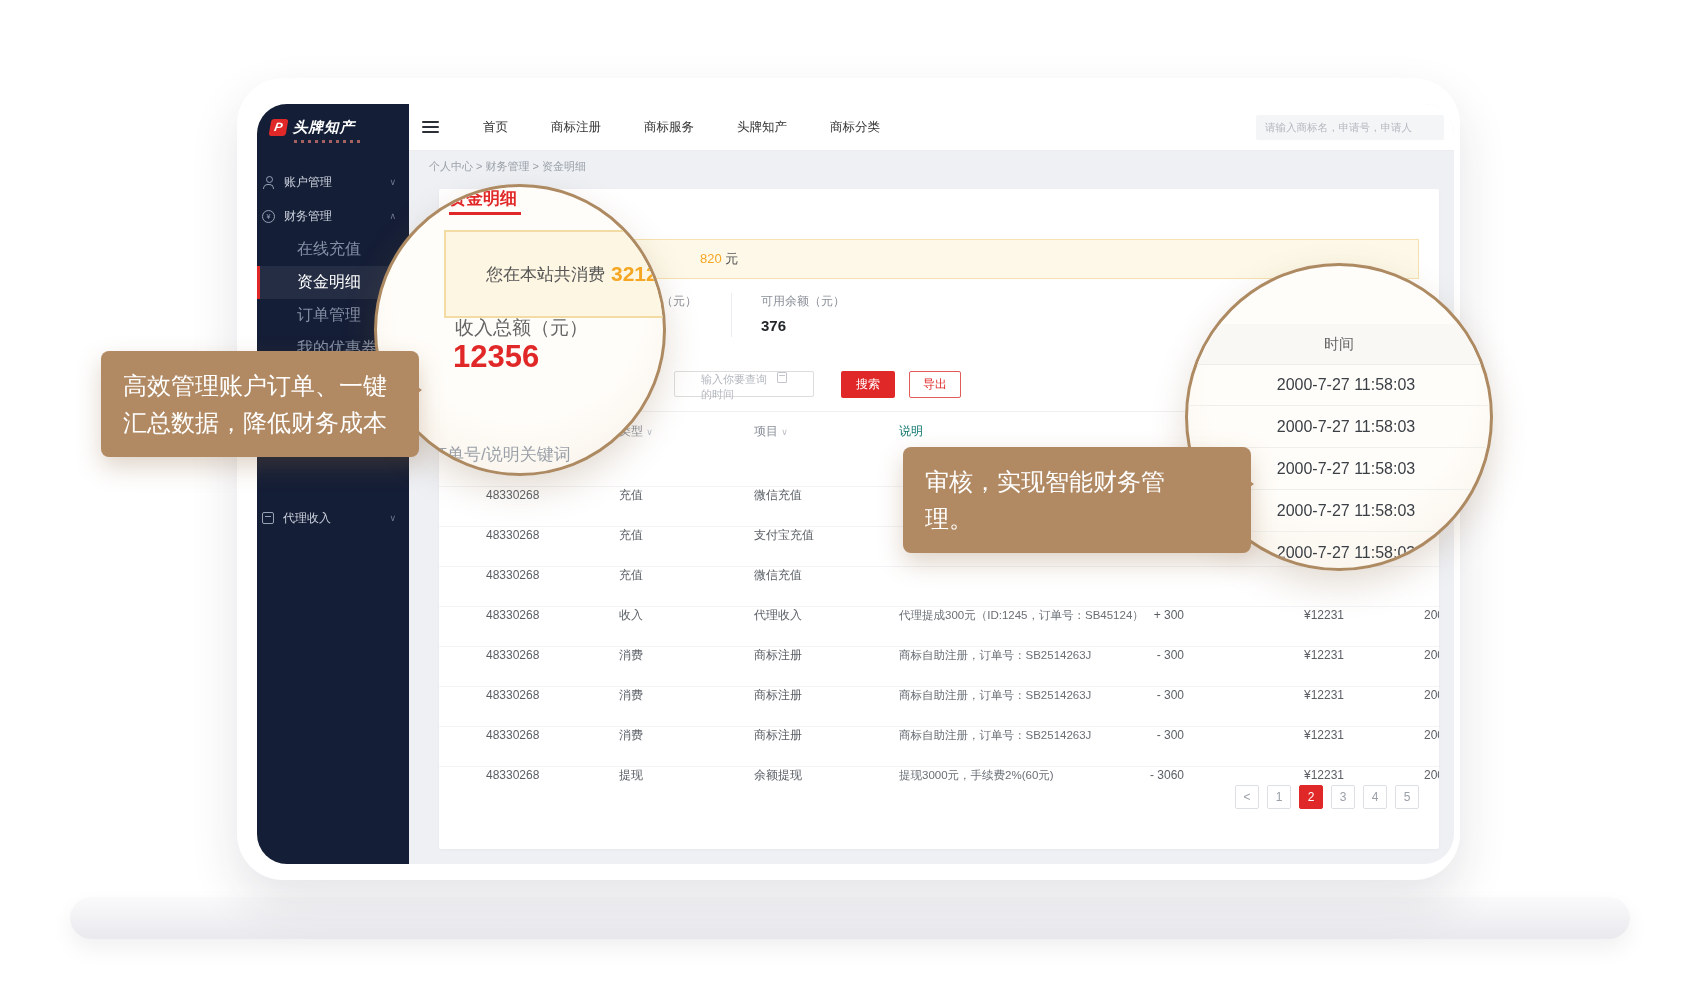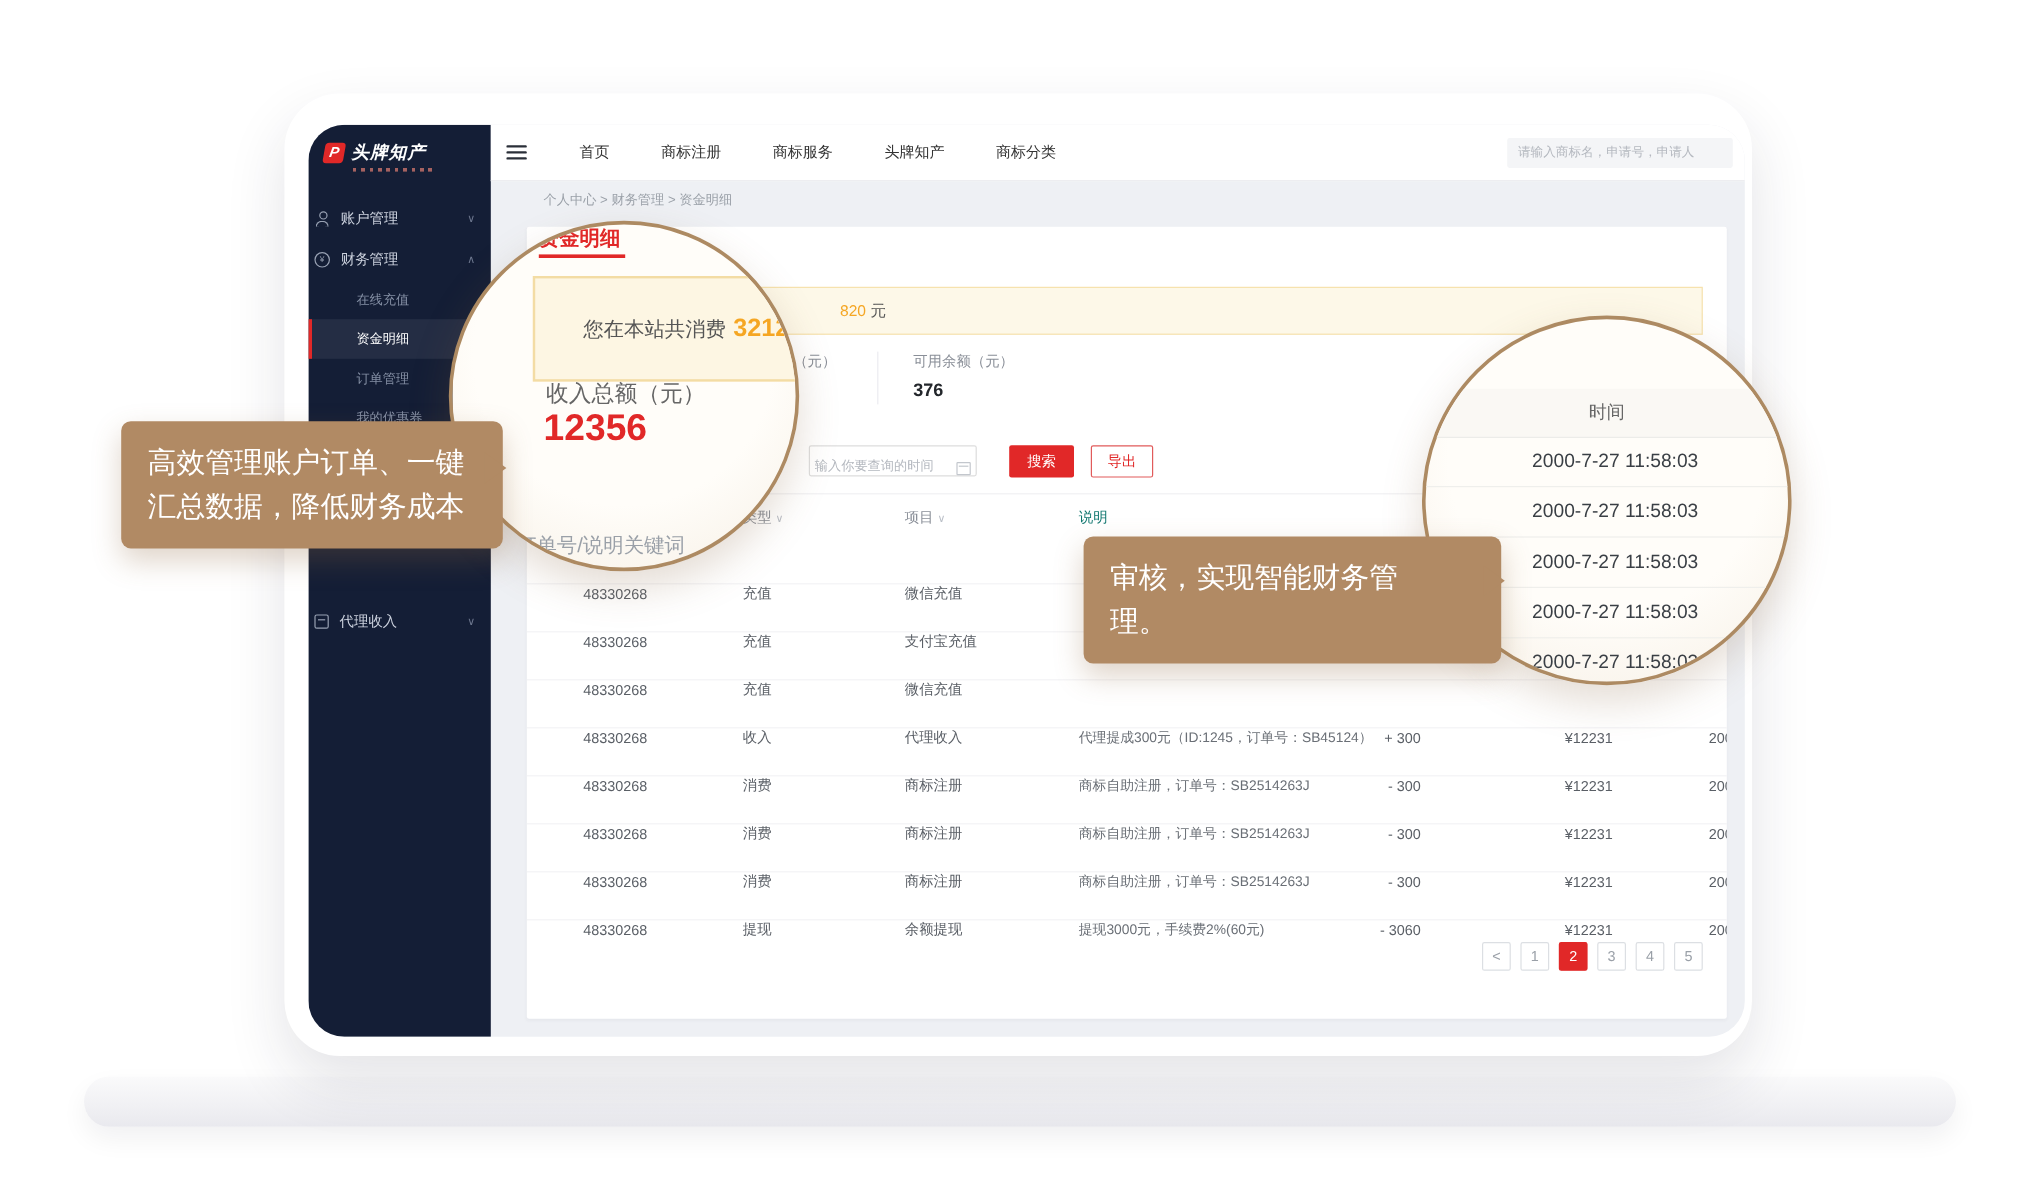--- a/index.html
+++ b/index.html
@@ -20,58 +20,58 @@
   .sidebar{width:152px;flex:none;background:#141e36;position:relative;}
   .logo-row{display:flex;align-items:center;gap:6px;padding:14px 0 0 13px;}
   .logo-glyph{width:17px;height:17px;background:#e12828;border-radius:3px;transform:skewX(-10deg);
     color:#fff;font-weight:bold;font-style:italic;font-size:12px;line-height:17px;text-align:center;}
   .brand{color:#fff;font-size:14.5px;font-weight:bold;font-style:italic;letter-spacing:1px;}
   .logo-sub{margin:3px 0 0 37px;width:66px;height:3px;
     background:repeating-linear-gradient(90deg,rgba(214,120,110,.75) 0 3px,transparent 3px 7px);}
   .menu{margin-top:22px;}
   .side-item{height:34px;display:flex;align-items:center;gap:9px;padding-left:5px;color:#cdd3df;font-size:12px;cursor:default;}
   .side-item .chev{margin-left:auto;margin-right:13px;color:#6f7990;font-size:9px;}
-  .sub-item{height:33px;display:flex;align-items:center;padding-left:40px;color:#8590a5;font-size:11px;}
+  .sub-item{height:33px;display:flex;align-items:center;padding-left:40px;color:#8590a5;font-size:16px;}
   .sub-item.active{background:rgba(255,255,255,.07);border-left:3px solid #e12828;padding-left:37px;color:#fff;}
   .menu-gap{height:103px;}
   .sicon{width:13px;height:13px;position:relative;display:inline-block;flex:none;}
   .i-user::before{content:"";position:absolute;top:0;left:3.5px;width:5px;height:5px;border:1px solid #98a1b3;border-radius:50%;}
   .i-user::after{content:"";position:absolute;bottom:0;left:1px;width:9px;height:4px;border:1px solid #98a1b3;border-bottom:none;border-radius:6px 6px 0 0;}
   .i-coin{border:1px solid #98a1b3;border-radius:50%;width:11px;height:11px;color:#98a1b3;font-size:7px;line-height:11px;text-align:center;}
   .i-tpl{border:1px solid #98a1b3;border-radius:2px;width:10px;height:10px;}
   .i-tpl::after{content:"";position:absolute;left:2px;top:3px;width:6px;height:0;border-top:1px solid #98a1b3;}
 
   
   .main{flex:1;position:relative;}
   .topbar{height:46px;background:#fff;display:flex;align-items:center;border-bottom:1px solid #ededf0;}
   .hamburger{width:17px;height:12px;margin-left:13px;display:flex;flex-direction:column;justify-content:space-between;}
   .hamburger i{height:2px;background:#2a2f38;border-radius:1px;}
   .nav{display:flex;gap:43px;margin-left:44px;font-size:12.5px;color:#333;}
   .nav span{cursor:default;}
   .top-search{margin-left:auto;margin-right:10px;width:170px;height:25px;background:#f4f5f7;border:none;border-radius:2px;
     font-size:10.5px;color:#8a8f98;padding:0 9px;outline:none;font-family:inherit;}
   .top-search::placeholder{color:#b4b8bf;}
-  .breadcrumb{height:30px;display:flex;align-items:center;padding-left:44px;font-size:11px;color:#9aa0a8;}
+  .breadcrumb{height:30px;display:flex;align-items:center;padding-left:20px;font-size:11px;color:#9aa0a8;}
 
   
   .card{position:absolute;left:30px;top:85px;width:1000px;height:660px;background:#fff;border-radius:2px;overflow:hidden;
     box-shadow:0 1px 3px rgba(40,50,70,.04);}
   .tab-active{position:absolute;left:20px;top:8px;font-size:13px;color:#e12828;}
   .tab-active::after{content:"";position:absolute;left:0;right:0;bottom:-7px;height:2px;background:#e12828;}
   .tab-rest{position:absolute;left:123px;top:9px;font-size:12.5px;color:#9aa0a8;}
   .banner{position:absolute;left:20px;top:50px;right:20px;height:38px;background:#fdf8e8;border:1px solid #f6e2ae;
     display:flex;align-items:center;font-size:13px;color:#555;}
   .banner .rest{padding-left:240px;}
   .banner .orange{color:#f5a623;}
   .stat-label{font-size:12px;color:#8a8f98;}
   .stat-value{font-size:15px;color:#23262b;font-weight:bold;margin-top:7px;}
   .stat-value-red{font-size:22px;color:#e12828;font-weight:bold;margin-top:6px;}
   .vline{position:absolute;top:104px;width:1px;height:44px;background:#ececf0;}
   .filter-input{position:absolute;left:235px;top:182px;width:140px;height:26px;border:1px solid #ddd;border-radius:2px;
-    display:flex;align-items:flex-end;padding:0 4px;font-size:11px;color:#b4b8bf;background:#fff;box-sizing:border-box;}
+    display:flex;align-items:flex-start;padding:0 26px;font-size:11px;color:#b4b8bf;background:#fff;box-sizing:border-box;}
   .cal{margin-left:auto;width:10px;height:9px;border:1px solid #c3c7cd;border-radius:1px;position:relative;}
   .cal::before{content:"";position:absolute;left:1px;top:2px;right:1px;border-top:1px solid #c3c7cd;}
   .btn-search{position:absolute;left:402px;top:182px;width:54px;height:27px;background:#e12828;color:#fff;font-size:12px;
     border:none;border-radius:2px;line-height:27px;text-align:center;cursor:pointer;}
   .btn-export{position:absolute;left:470px;top:182px;width:52px;height:27px;background:#fff;color:#e12828;font-size:12px;
     border:1px solid #e36;border:1px solid #e15b5b;border-radius:2px;line-height:25px;text-align:center;box-sizing:border-box;cursor:pointer;}
   .tbl-sep{position:absolute;left:20px;right:20px;top:222px;height:1px;background:#f0f0f3;}
   .thead{position:absolute;left:0;top:230px;width:1100px;height:26px;font-size:12px;color:#8a8f98;}
   .rows{position:absolute;left:0;top:258px;width:1100px;}
   .trow{position:relative;height:39px;border-bottom:1px solid #f3f3f5;font-size:12px;color:#5a5f66;}

